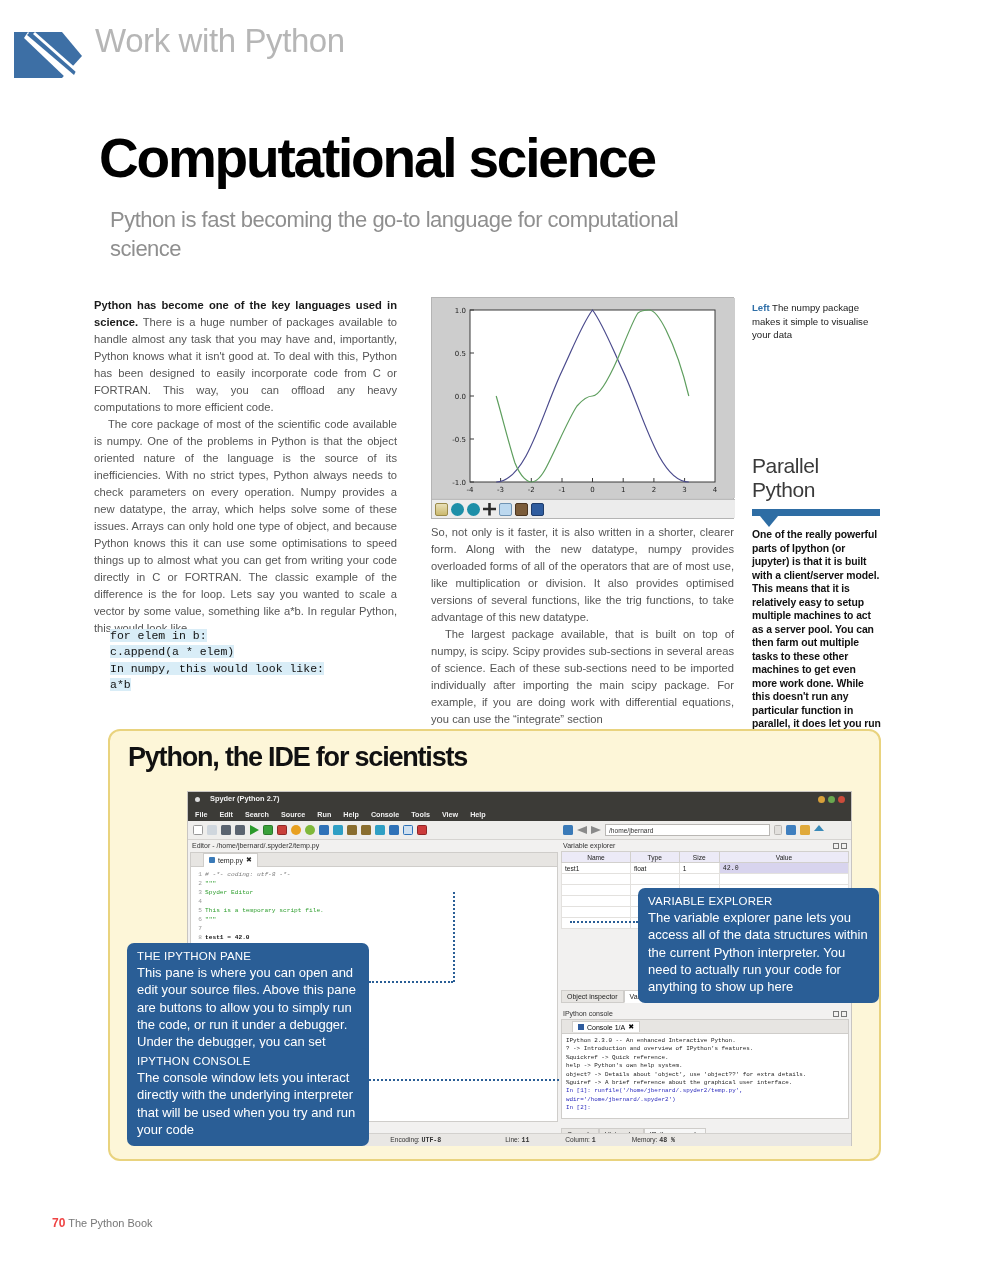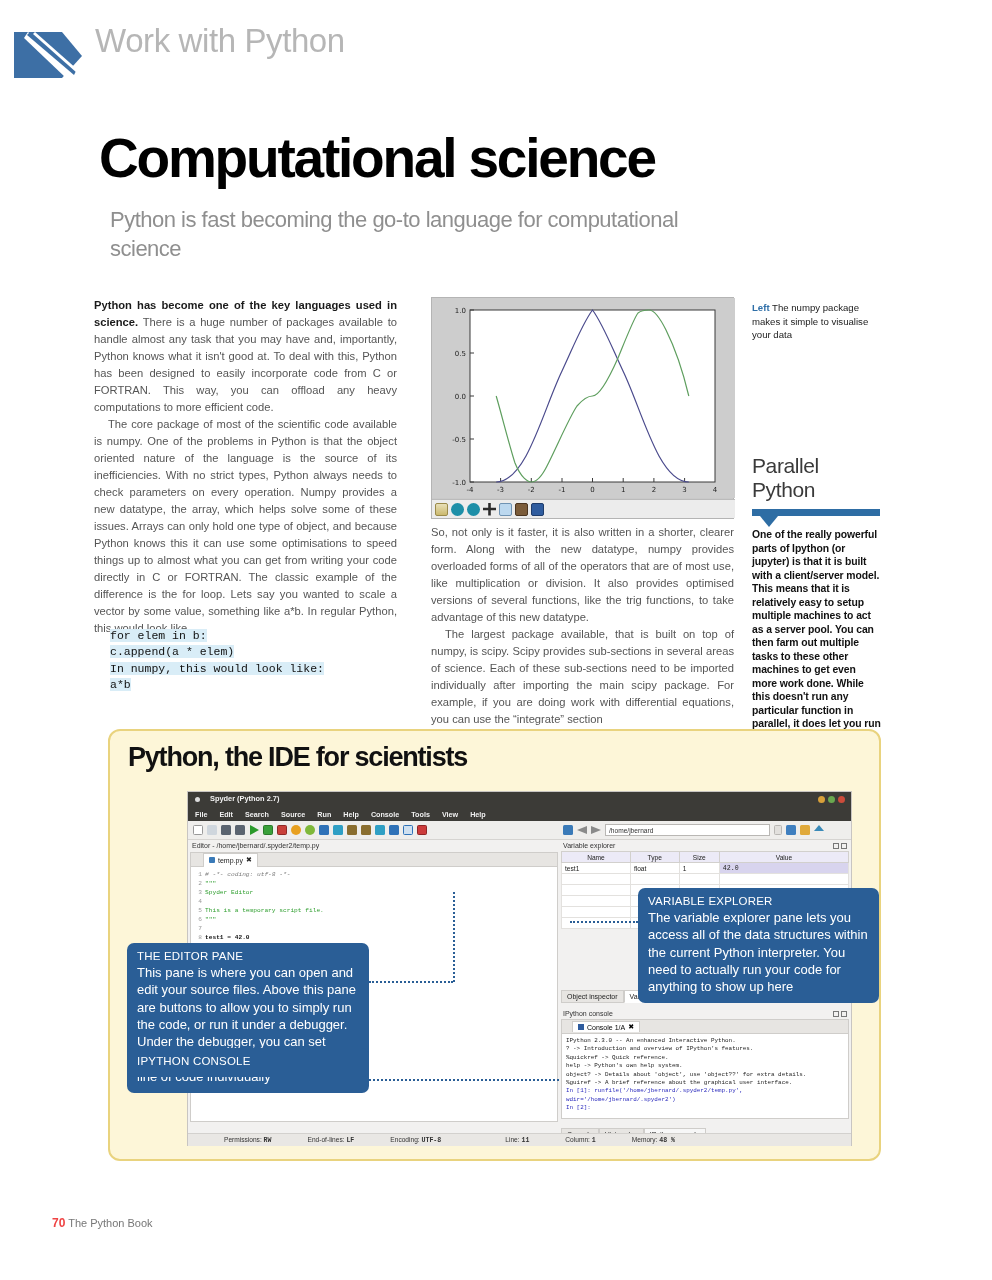--- a/index.html
+++ b/index.html
@@ -428,25 +428,26 @@
       </div>
     </div>
   </div>
 
   <div class="dots" style="left:369px; top:981px; width:84px;"></div>
   <div class="dotsv" style="left:453px; top:892px; height:90px;"></div>
   <div class="dots" style="left:369px; top:1079px; width:190px;"></div>
   <div class="dots" style="left:570px; top:921px; width:68px;"></div>
 
   <div class="callout co-editor">
-    <h4>THE EDITOR PANE</h4>
+    <h4>THE IPYTHON PANE</h4>
     <p>This pane is where you can open and edit your source files. Above this pane are buttons to allow you to simply run the code, or run it under a debugger. Under the debugger, you can set breakpoints and step through each line of code individually</p>
   </div>
   <div class="callout co-ipy">
     <h4>IPYTHON CONSOLE</h4>
+    <p>The console window lets you interact directly with the underlying interpreter that will be used when you try and run your code</p>
   </div>
   <div class="callout co-var">
     <h4>VARIABLE EXPLORER</h4>
     <p>The variable explorer pane lets you access all of the data structures within the current Python interpreter. You need to actually run your code for anything to show up here</p>
   </div>
 
   <div class="footer">
     <b>70</b>
     <span>The Python Book</span>
   </div>

